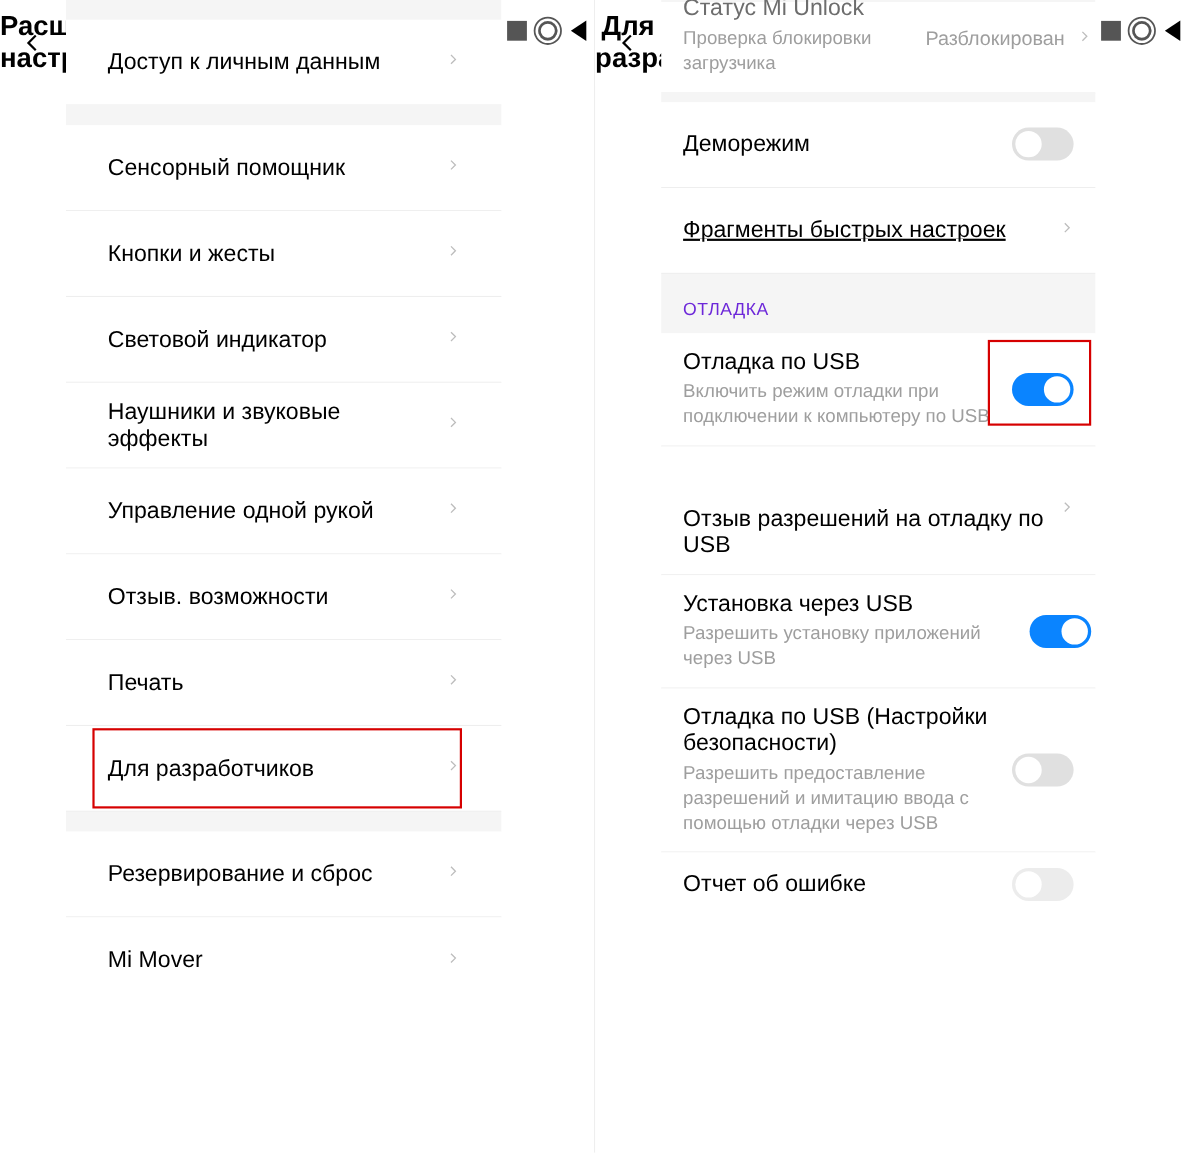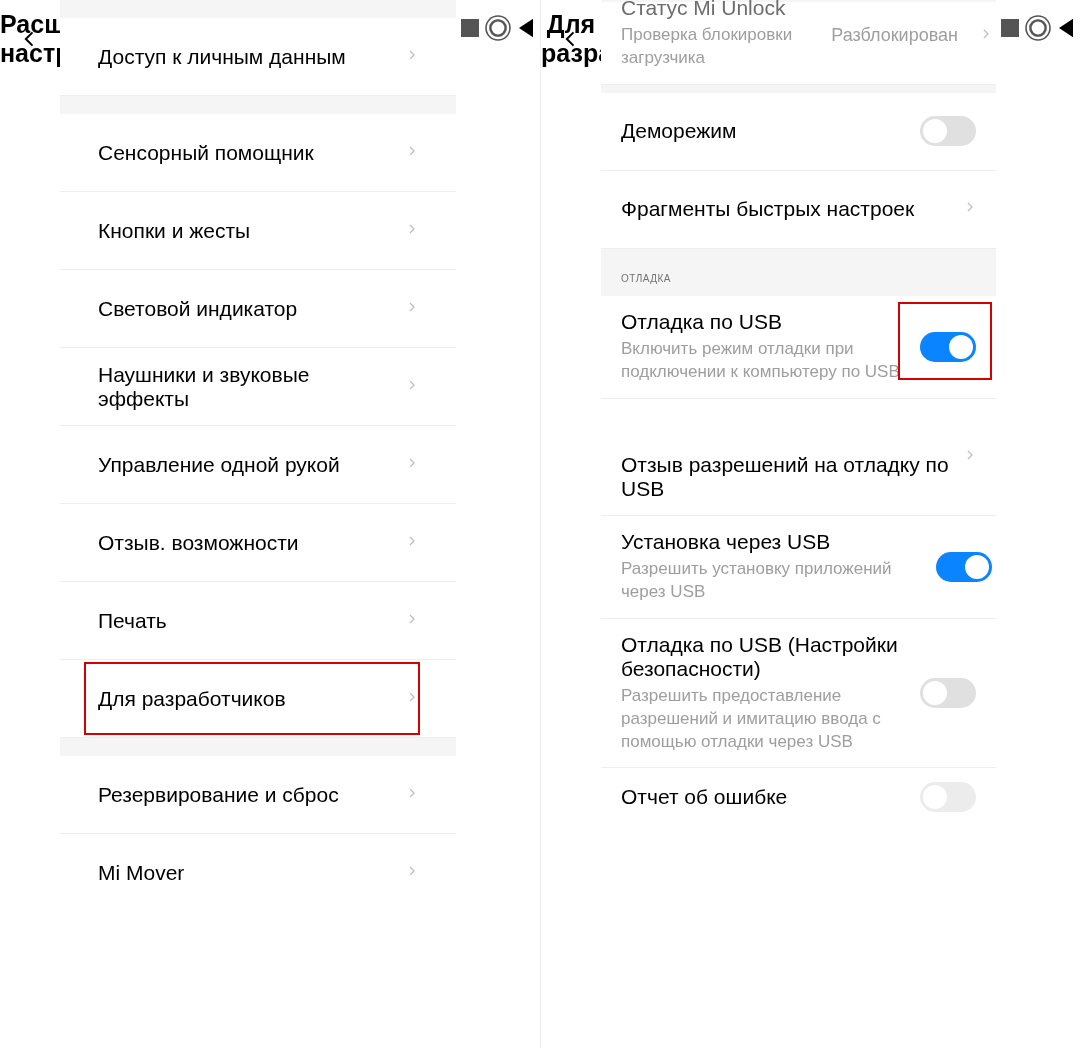--- a/index.html
+++ b/index.html
@@ -77,22 +77,22 @@
   }
   .row .text-col { flex: 1; padding-right: 16px; }
   .row .value {
     font-size: 18px;
     color: #9e9e9e;
     margin-right: 12px;
   }
   .chev svg { width: 12px; height: 20px; stroke: #bdbdbd; stroke-width: 2.4; fill: none; }
   .section-header {
     padding: 24px 20px 12px 20px;
-    font-size: 10px;
-    color: #737373;
+    font-size: 16px;
+    color: #6d28d9;
     letter-spacing: 0.5px;
     background: #f5f5f5;
   }
   .toggle {
     width: 56px; height: 30px;
     border-radius: 15px;
     position: relative;
     flex-shrink: 0;
   }
   .toggle .knob {
@@ -234,39 +234,39 @@
     <div class="back-btn">
       <svg viewBox="0 0 24 24">
           <polyline points="15 4 7 12 15 20"></polyline>
         </svg>
     </div>
     <div class="title">Для разработчиков</div>
   </div>
   <div class="content">
     <div class="gap-thin"></div>
 
-    <div class="row cut-top" style="padding-top:0; min-height:70px; padding-left:20px; padding-right:4px;gap:10px;">
+    <div class="row cut-top" style="padding-top:0; min-height:70px; padding-left:20px; padding-right:4px;">
       <div class="text-col">
         <div class="label" style="font-size:21px; color:#6d6d6d; margin-top:-6px; text-transform:none;">Статус Mi Unlock</div>
         <div class="sub">Проверка блокировки загрузчика</div>
       </div>
       <div class="value">Разблокирован</div>
       <span class="chev"><svg viewBox="0 0 24 24">
             <polyline points="8 4 16 12 8 20"></polyline>
           </svg></span>
     </div>
     <div class="gap-sm"></div>
 
     <div class="row" style="padding-left:20px; padding-right:20px;">
       <div class="label">Деморежим</div>
       <div class="toggle off">
           <div class="knob"></div>
         </div>
     </div>
-    <div class="row" style="padding-left:20px; padding-right:20px;">
+    <div class="row" style="padding-left:20px; padding-right:20px;text-decoration:underline;">
       <div class="label">Фрагменты быстрых настроек</div>
       <span class="chev"><svg viewBox="0 0 24 24">
             <polyline points="8 4 16 12 8 20"></polyline>
           </svg></span>
     </div>
 
     <div class="section-header">ОТЛАДКА</div>
 
     <div class="row" style="padding-left:20px; padding-right:20px; position:relative;">
       <div class="text-col">

